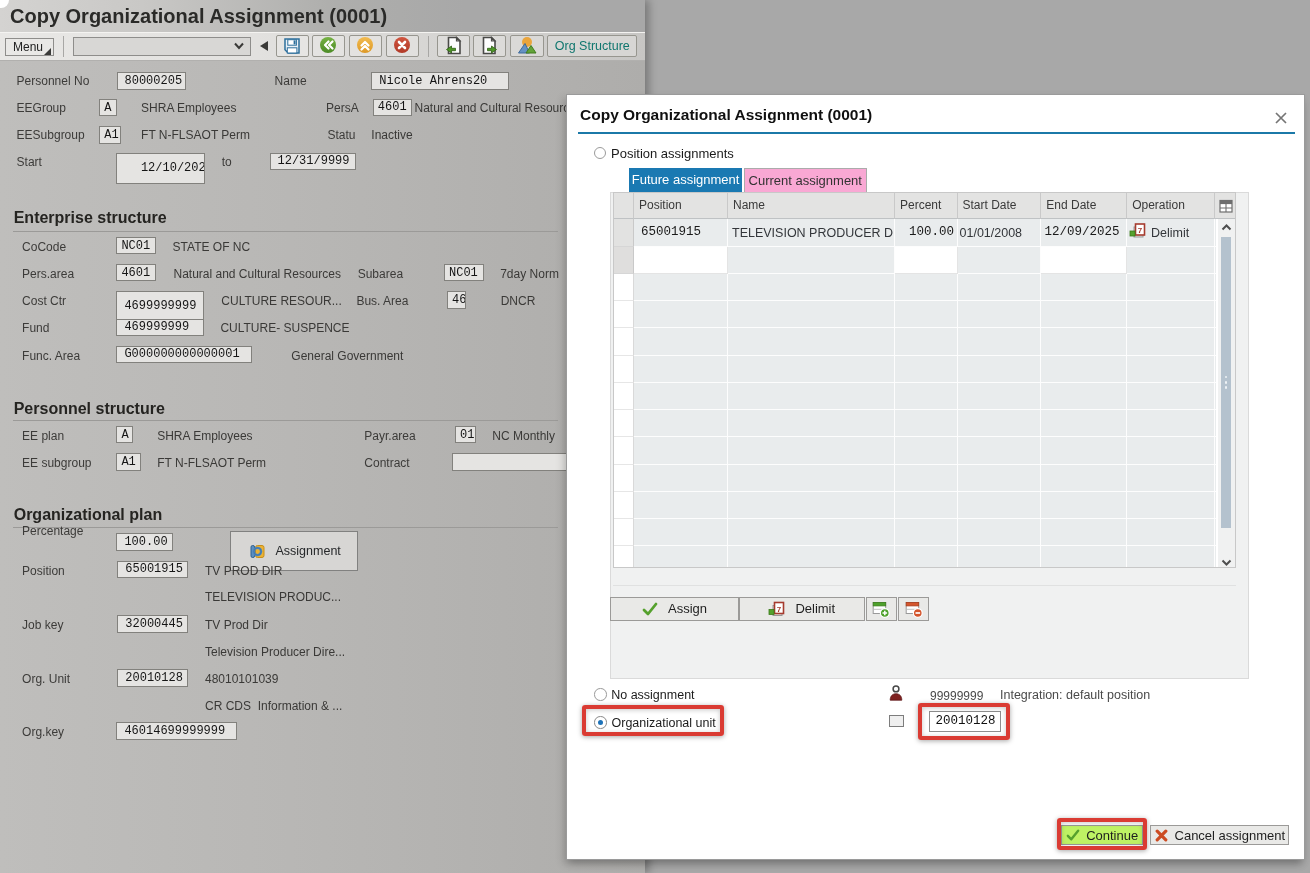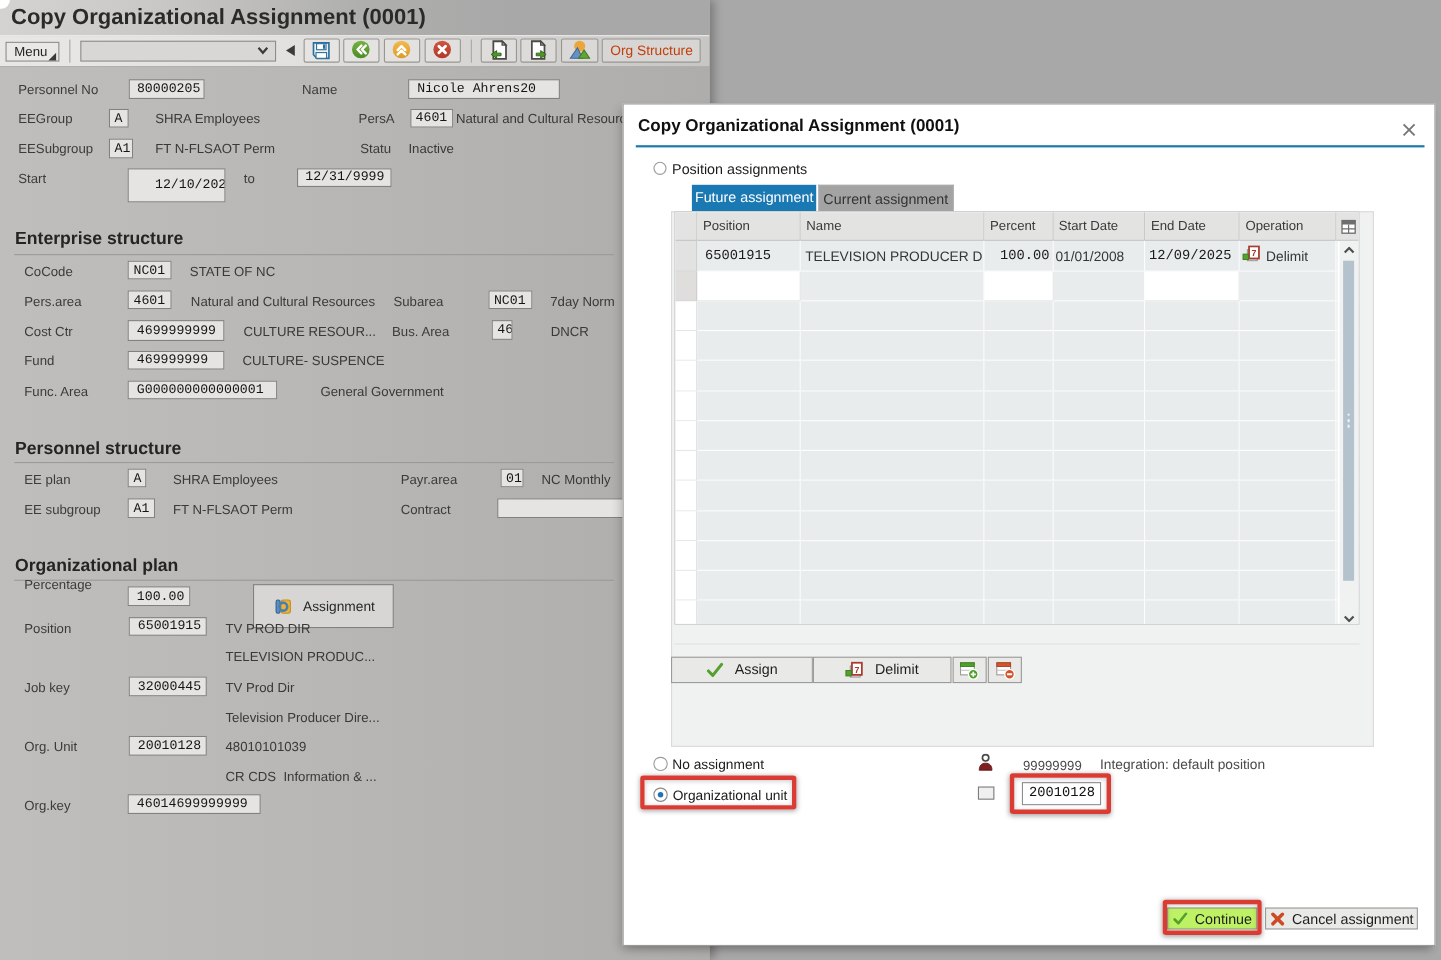--- a/index.html
+++ b/index.html
@@ -101,21 +101,21 @@
 </div>
 
 <div class="tbtn" style="left:509.6px;top:35px;width:34px;height:21.5px;background:#dad9d7">
 <svg width="20" height="19" viewBox="0 0 20 19">
         <circle cx="10" cy="6" r="5" fill="#eaa53c"></circle>
         <path d="M1.5 17 L8 7.5 L12.5 17 z" fill="#6592c4" stroke="#3f6a9b" stroke-width="1"></path>
         <path d="M9 17 L14 9.5 L19 17 z" fill="#62a438" stroke="#417b1e" stroke-width="1"></path>
       </svg>
 </div>
 
-<div class="ab" style="left:547.3px;top:35px;width:90px;height:21.5px;background:#d7d6d4;border:1px solid #97968f;border-radius:2px;box-sizing:border-box;font-size:12.5px;color:#c2410c;display:flex;align-items:center;justify-content:center">Org Structure</div>
+<div class="ab" style="left:547.3px;top:35px;width:90px;height:21.5px;background:#d7d6d4;border:1px solid #97968f;border-radius:2px;box-sizing:border-box;font-size:12.5px;color:#0f766e;display:flex;align-items:center;justify-content:center">Org Structure</div>
 
 <div class="lbl" style="left:16.6px;top:74px">Personnel No</div>
 <div class="fld" style="left:116.5px;top:72px;width:69px;height:18px;padding-left:7px">80000205</div>
 <div class="lbl" style="left:274.6px;top:74px">Name</div>
 <div class="fld" style="left:371.3px;top:71.5px;width:137.5px;height:18px;padding-left:7px">Nicole Ahrens20</div>
 
 <div class="lbl" style="left:16.6px;top:101px">EEGroup</div>
 <div class="fld" style="left:99.2px;top:98.7px;width:17.7px;height:17.7px;padding-left:4px">A</div>
 <div class="stx" style="left:141.1px;top:101px">SHRA Employees</div>
 <div class="lbl" style="left:326px;top:101px">PersA</div>
@@ -138,21 +138,21 @@
 <div class="lbl" style="left:22.1px;top:239.5px">CoCode</div>
 <div class="fld" style="left:116.4px;top:236.9px;width:39.4px;height:17.3px;padding-left:4px">NC01</div>
 <div class="stx" style="left:172.6px;top:239.5px">STATE OF NC</div>
 <div class="lbl" style="left:22.1px;top:266.7px">Pers.area</div>
 <div class="fld" style="left:116.4px;top:263.9px;width:39.4px;height:17.3px;padding-left:4px">4601</div>
 <div class="stx" style="left:173.5px;top:266.7px">Natural and Cultural Resources</div>
 <div class="lbl" style="left:357.7px;top:266.7px">Subarea</div>
 <div class="fld" style="left:444px;top:263.9px;width:39.8px;height:17.3px;padding-left:4px">NC01</div>
 <div class="stx" style="left:500.2px;top:266.7px">7day Norm</div>
 <div class="lbl" style="left:22.1px;top:294.2px">Cost Ctr</div>
-<div class="fld" style="left:116.4px;top:291.4px;width:88.1px;height:19px;padding-left:7px">4699999999</div>
+<div class="fld" style="left:116.4px;top:291.4px;width:88.1px;height:29px;padding-left:7px">4699999999</div>
 <div class="stx" style="left:221.3px;top:294.2px">CULTURE RESOUR...</div>
 <div class="lbl" style="left:356.4px;top:294.2px">Bus. Area</div>
 <div class="fld" style="left:447.1px;top:291.4px;width:19px;height:17.3px;padding-left:4px">4600</div>
 <div class="stx" style="left:500.7px;top:294.2px">DNCR</div>
 <div class="lbl" style="left:22.1px;top:321.2px">Fund</div>
 <div class="fld" style="left:116.4px;top:318.8px;width:88.1px;height:17.3px;padding-left:7px">469999999</div>
 <div class="stx" style="left:220.4px;top:321.2px">CULTURE- SUSPENCE</div>
 <div class="lbl" style="left:22.1px;top:348.6px">Func. Area</div>
 <div class="fld" style="left:116.4px;top:345.8px;width:135.9px;height:17.3px;padding-left:7px">G000000000000001</div>
 <div class="stx" style="left:291.3px;top:348.6px">General Government</div>
@@ -205,21 +205,21 @@
 <div class="ab" style="left:13px;top:11px;font-size:15.5px;font-weight:bold;color:#101010">Copy Organizational Assignment (0001)</div>
 <svg class="ab" style="left:707px;top:16px" width="14" height="14" viewBox="0 0 14 14">
       <path d="M2 2 L12 12 M12 2 L2 12" stroke="#757575" stroke-width="1.7" fill="none"></path>
     </svg>
 <div class="ab" style="left:11px;top:36.5px;width:717px;height:2px;background:#1b79a8"></div>
 
 <div class="ab" style="left:27px;top:52px;width:12px;height:12px;border:1.5px solid #9b9b9b;border-radius:50%;background:#fff;box-sizing:border-box"></div>
 <div class="ab" style="left:44px;top:52px;font-size:13px;color:#1b1b1b;line-height:14px">Position assignments</div>
 
 <div class="ab" style="left:62.2px;top:73px;width:112.8px;height:23.7px;background:#1a79b2;color:#fff;font-size:13px;display:flex;align-items:center;justify-content:center">Future assignment</div>
-<div class="ab" style="left:176.5px;top:73px;width:123.5px;height:23.7px;background:#a3a3a3;border:1px solid #ababab;border-bottom:none;box-sizing:border-box;color:#333;font-size:13px;display:flex;align-items:center;justify-content:center">Current assignment</div>
+<div class="ab" style="left:176.5px;top:73px;width:123.5px;height:23.7px;background:#f9a8d4;border:1px solid #ababab;border-bottom:none;box-sizing:border-box;color:#333;font-size:13px;display:flex;align-items:center;justify-content:center">Current assignment</div>
 
 <div class="ab" style="left:42.8px;top:96.7px;width:638.8px;height:487.4px;background:#f0f1f1;border:1px solid #dadada;box-sizing:border-box"></div>
 
 <div class="ab" style="left:46px;top:96.7px;width:623px;height:376.8px;background:#fff;border:1px solid #c8c8c8;box-sizing:border-box;overflow:hidden">
 
   <div style="display:flex;height:26.6px">
     <div class="hc c0"></div>
     <div class="hc c1">Position</div>
     <div class="hc c2">Name</div>
     <div class="hc c3">Percent</div>

